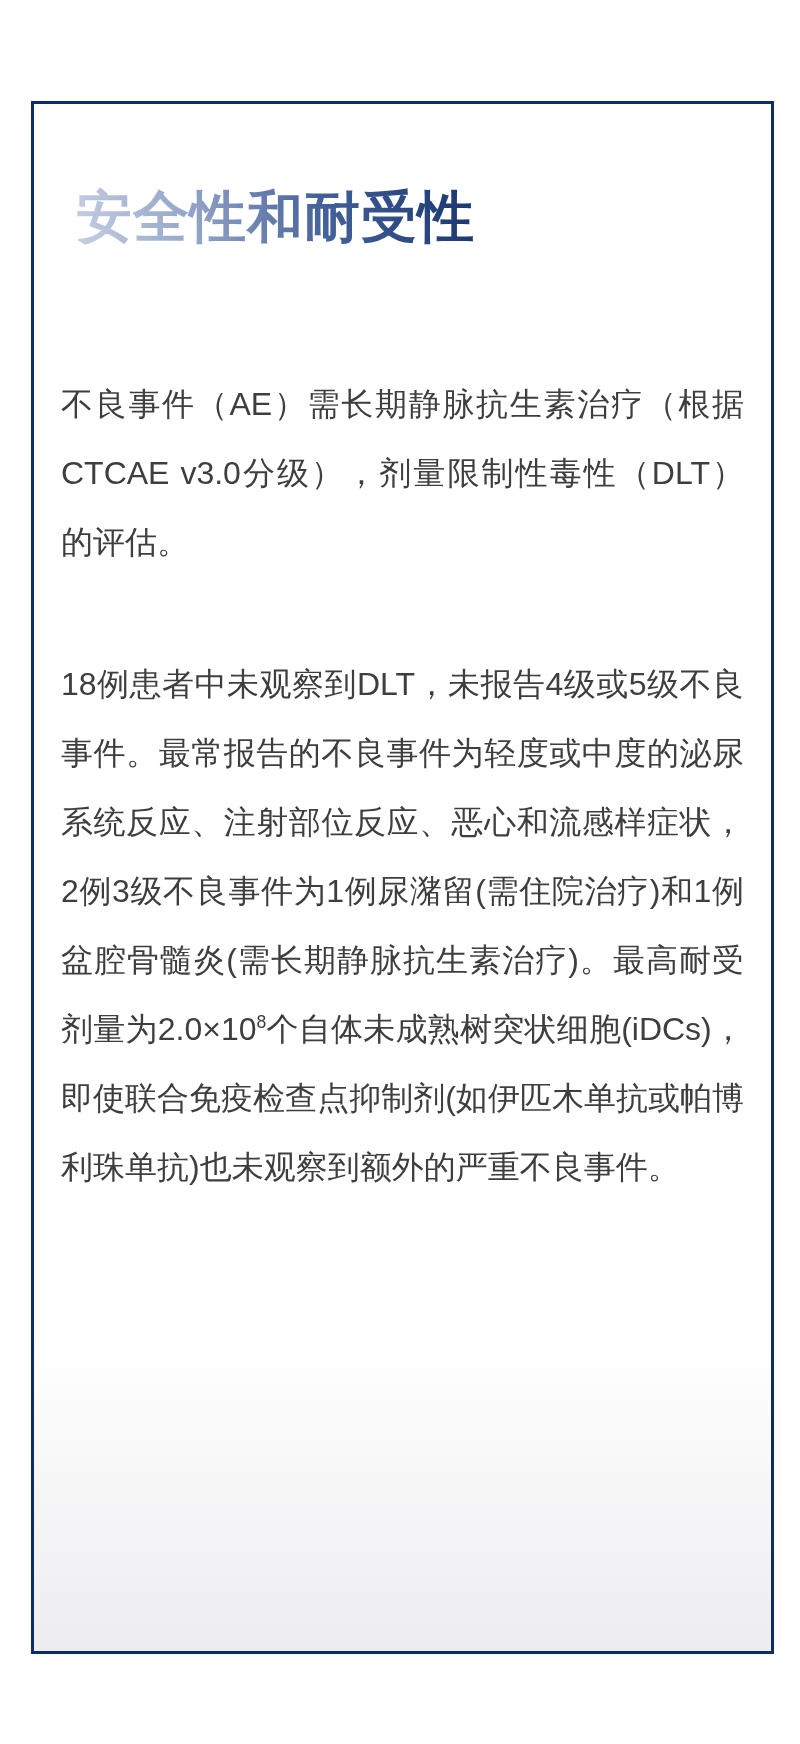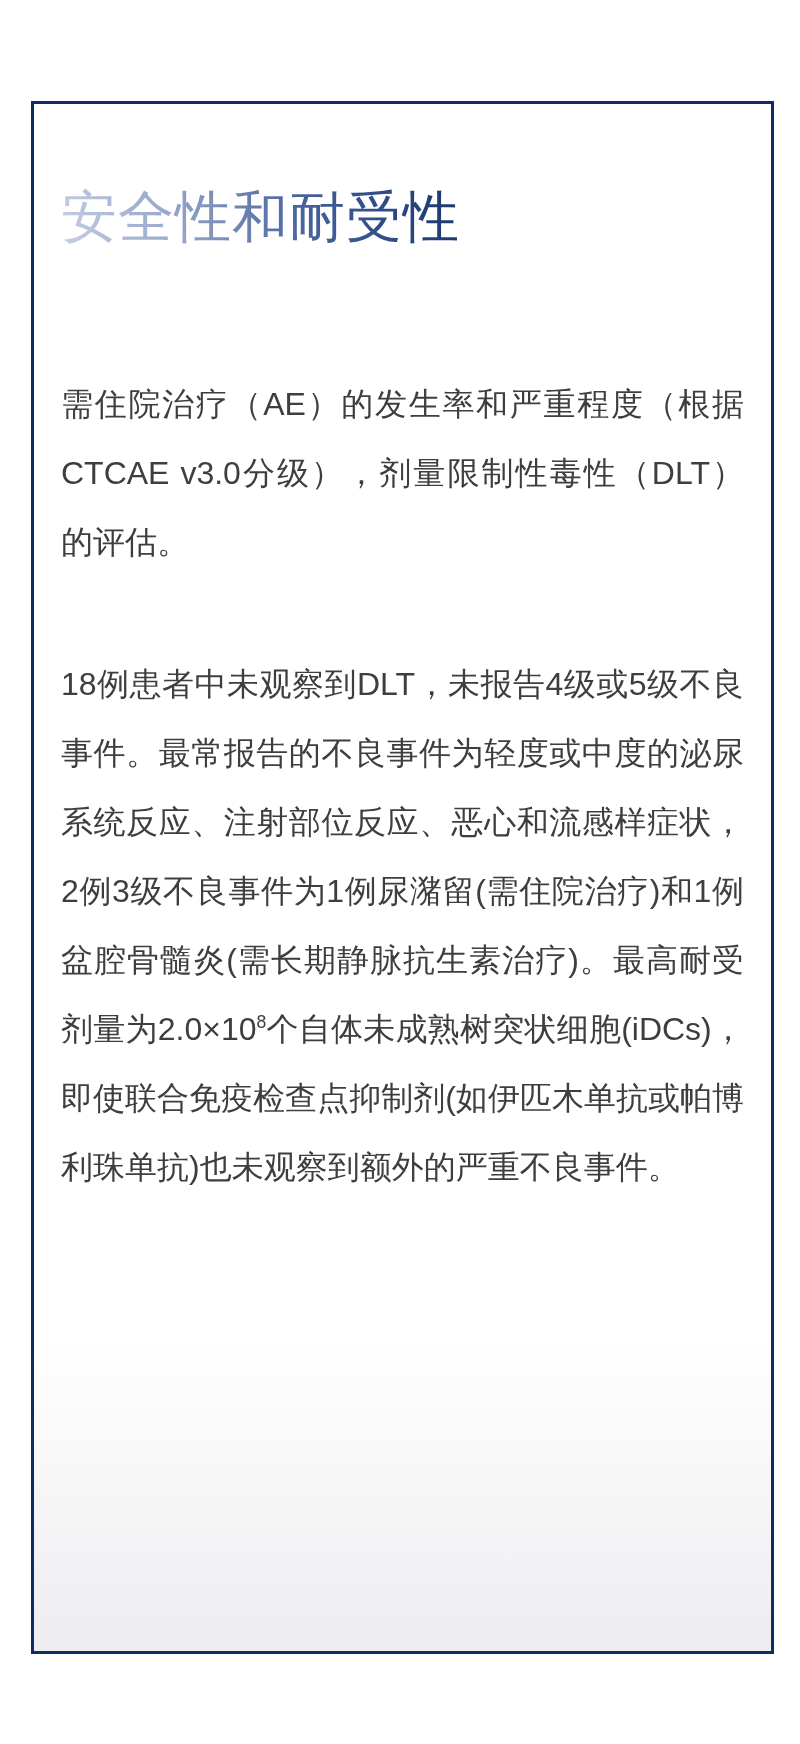--- a/index.html
+++ b/index.html
@@ -20,24 +20,24 @@
     left: 31px;
     top: 101px;
     width: 743px;
     height: 1553px;
     box-sizing: border-box;
     border: 3px solid var(--border-color, #0e2d66);
     background: linear-gradient(180deg, #ffffff 0%, #ffffff 80%, #ededf0 100%);
     padding: 0 27px;
   }
   .section-title {
-    margin: 82px 0 0 0;
+    margin: 82px 0 0 15px;
     font-size: 56px;
     line-height: 62px;
-    font-weight: normal;
+    font-weight: bold;
     letter-spacing: 1px;
     background: linear-gradient(75deg,
       var(--title-light, #c6cfe3) 0%,
       #97a8ca 28%,
       #44609a 62%,
       var(--title-dark, #1d3b72) 95%);
     -webkit-background-clip: text;
     background-clip: text;
     color: transparent;
     display: inline-block;
@@ -84,18 +84,18 @@
 </style>
 </head>
 <body>
 
 <div class="page">
   <div class="frame">
 
     <h1 class="section-title">安全性和耐受性</h1>
 
 
-    <p class="body-copy para-1">需住院治疗（AE）的发生率和严重程度（根据CTCAE v3.0分级），剂量限制性毒性（DLT）的评估。</p>
+    <p class="body-copy para-1">不良事件（AE）需长期静脉抗生素治疗（根据CTCAE v3.0分级），剂量限制性毒性（DLT）的评估。</p>
 
     <p class="body-copy para-2"><span>18例患者中未观察到DLT，未报告4级或5级不良事件。最常报告的不良事件为轻度或中度的泌尿系统反应、注射部位反应、恶心和流感样症状，2例3级不良事件为1例尿潴留(需住院治疗)和1例盆腔骨髓炎(需长期静脉抗生素治疗)。最高耐受剂量为2.0×10</span><span class="sup-num">8</span><span>个自体未成熟树突状细胞(iDCs)，即使联合免疫检查点抑制剂(如伊匹木单抗或帕博利珠单抗)也未观察到额外的严重不良事件。</span></p>
 
   </div>
 </div>
 
 </body></html>

